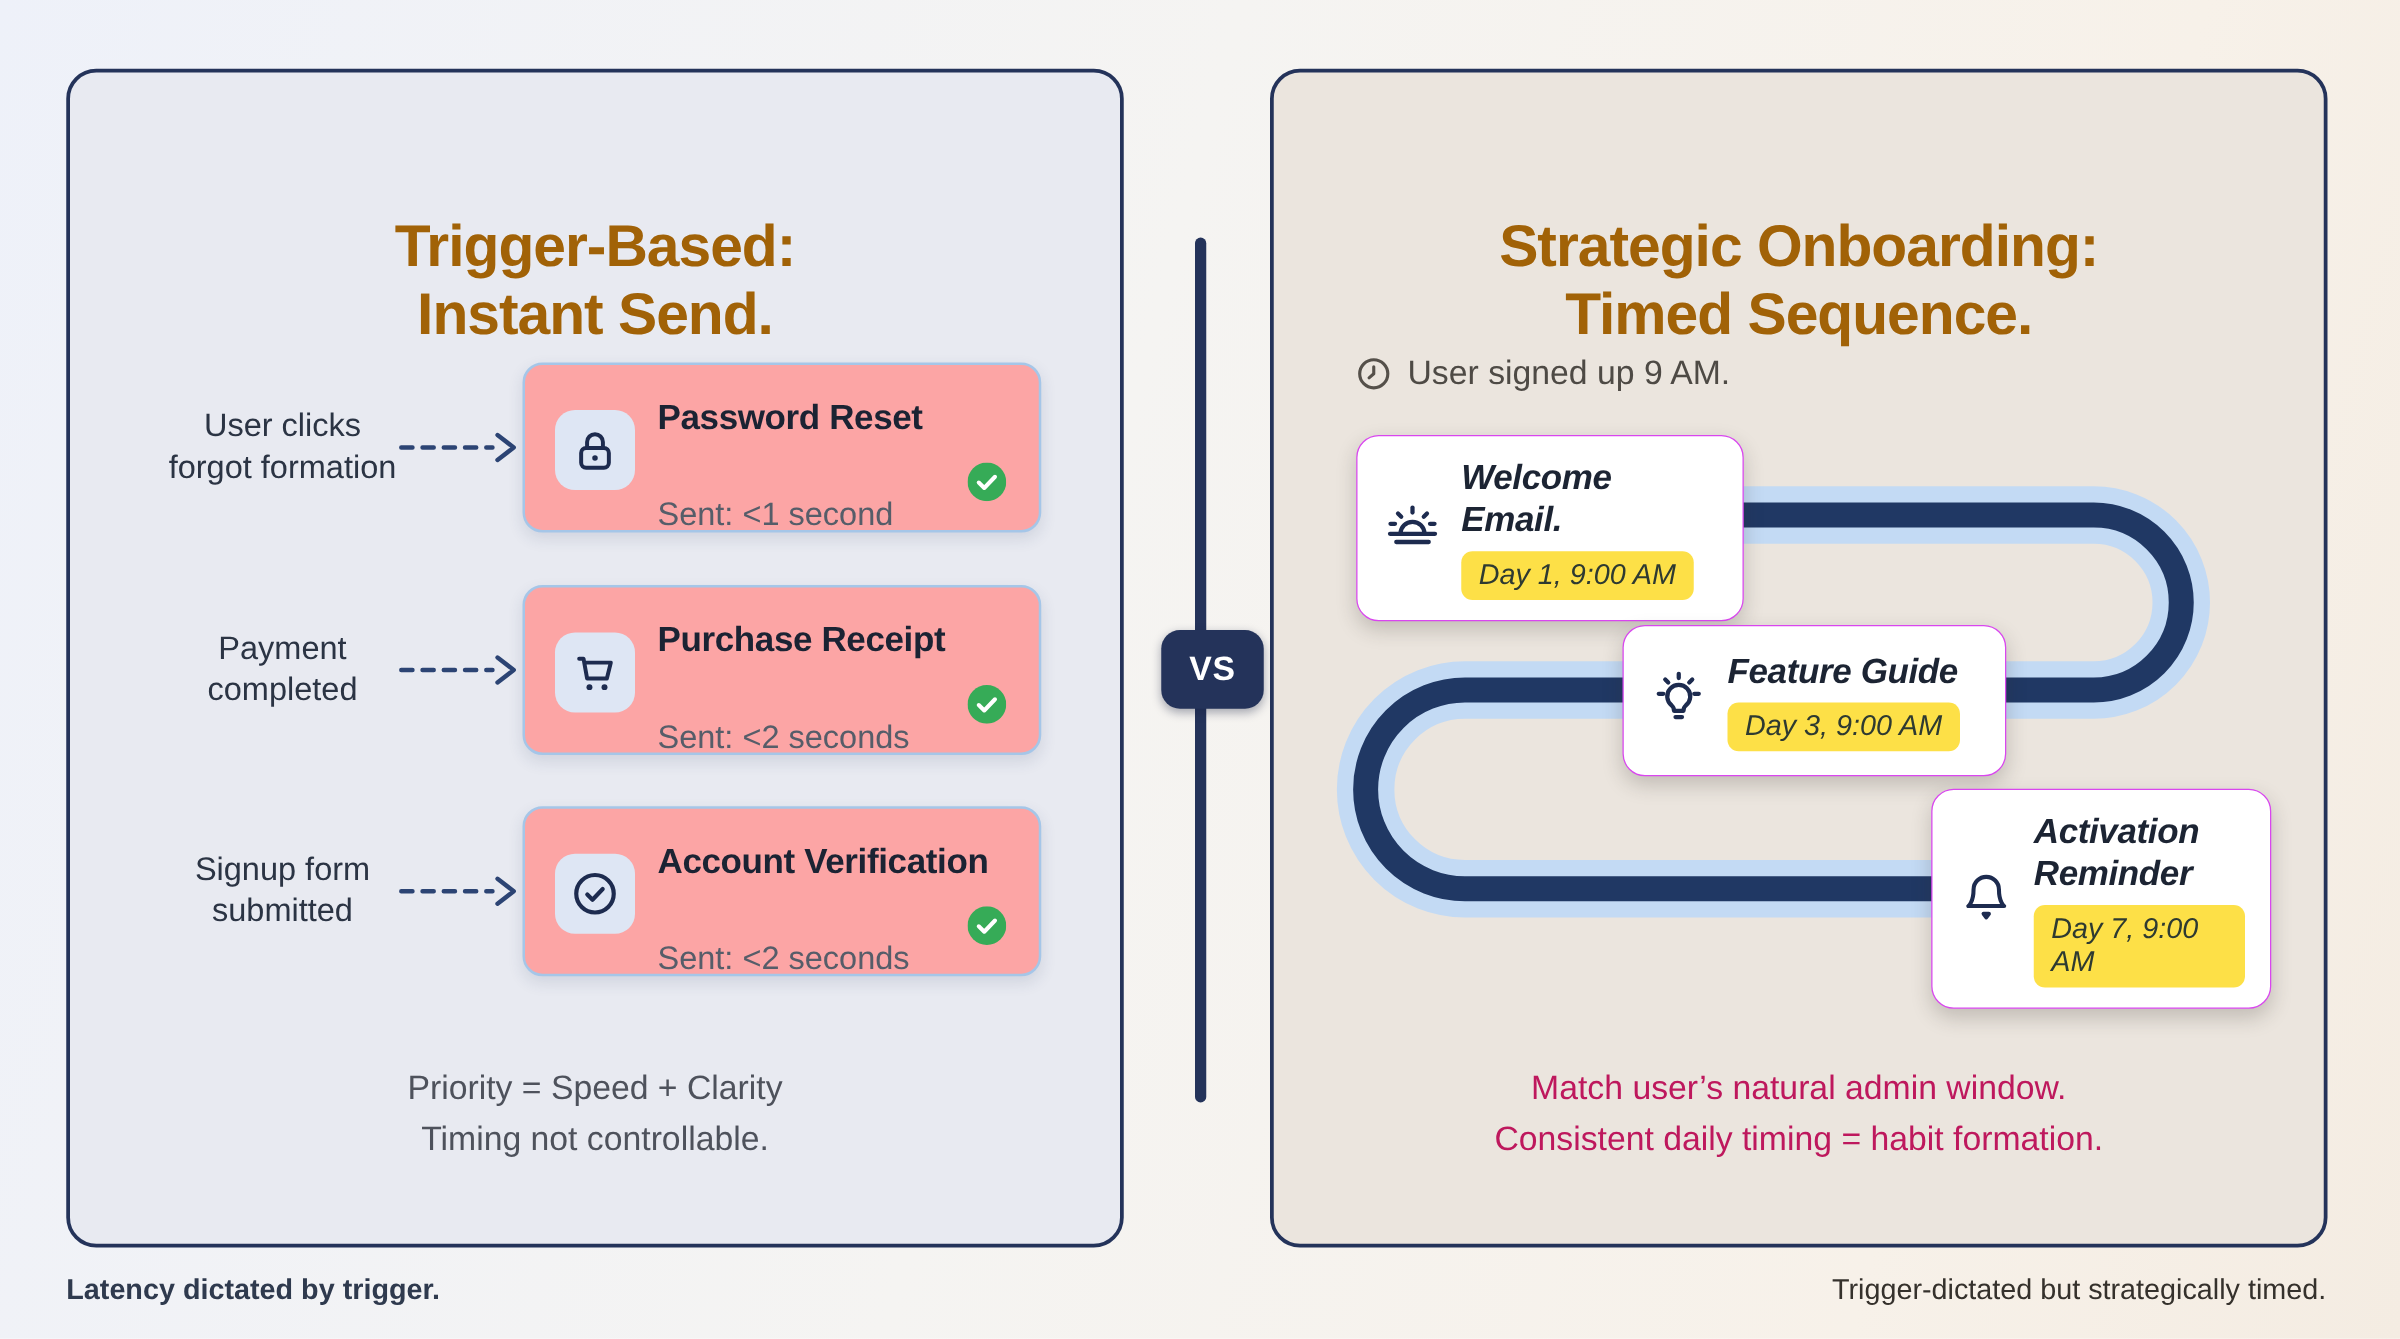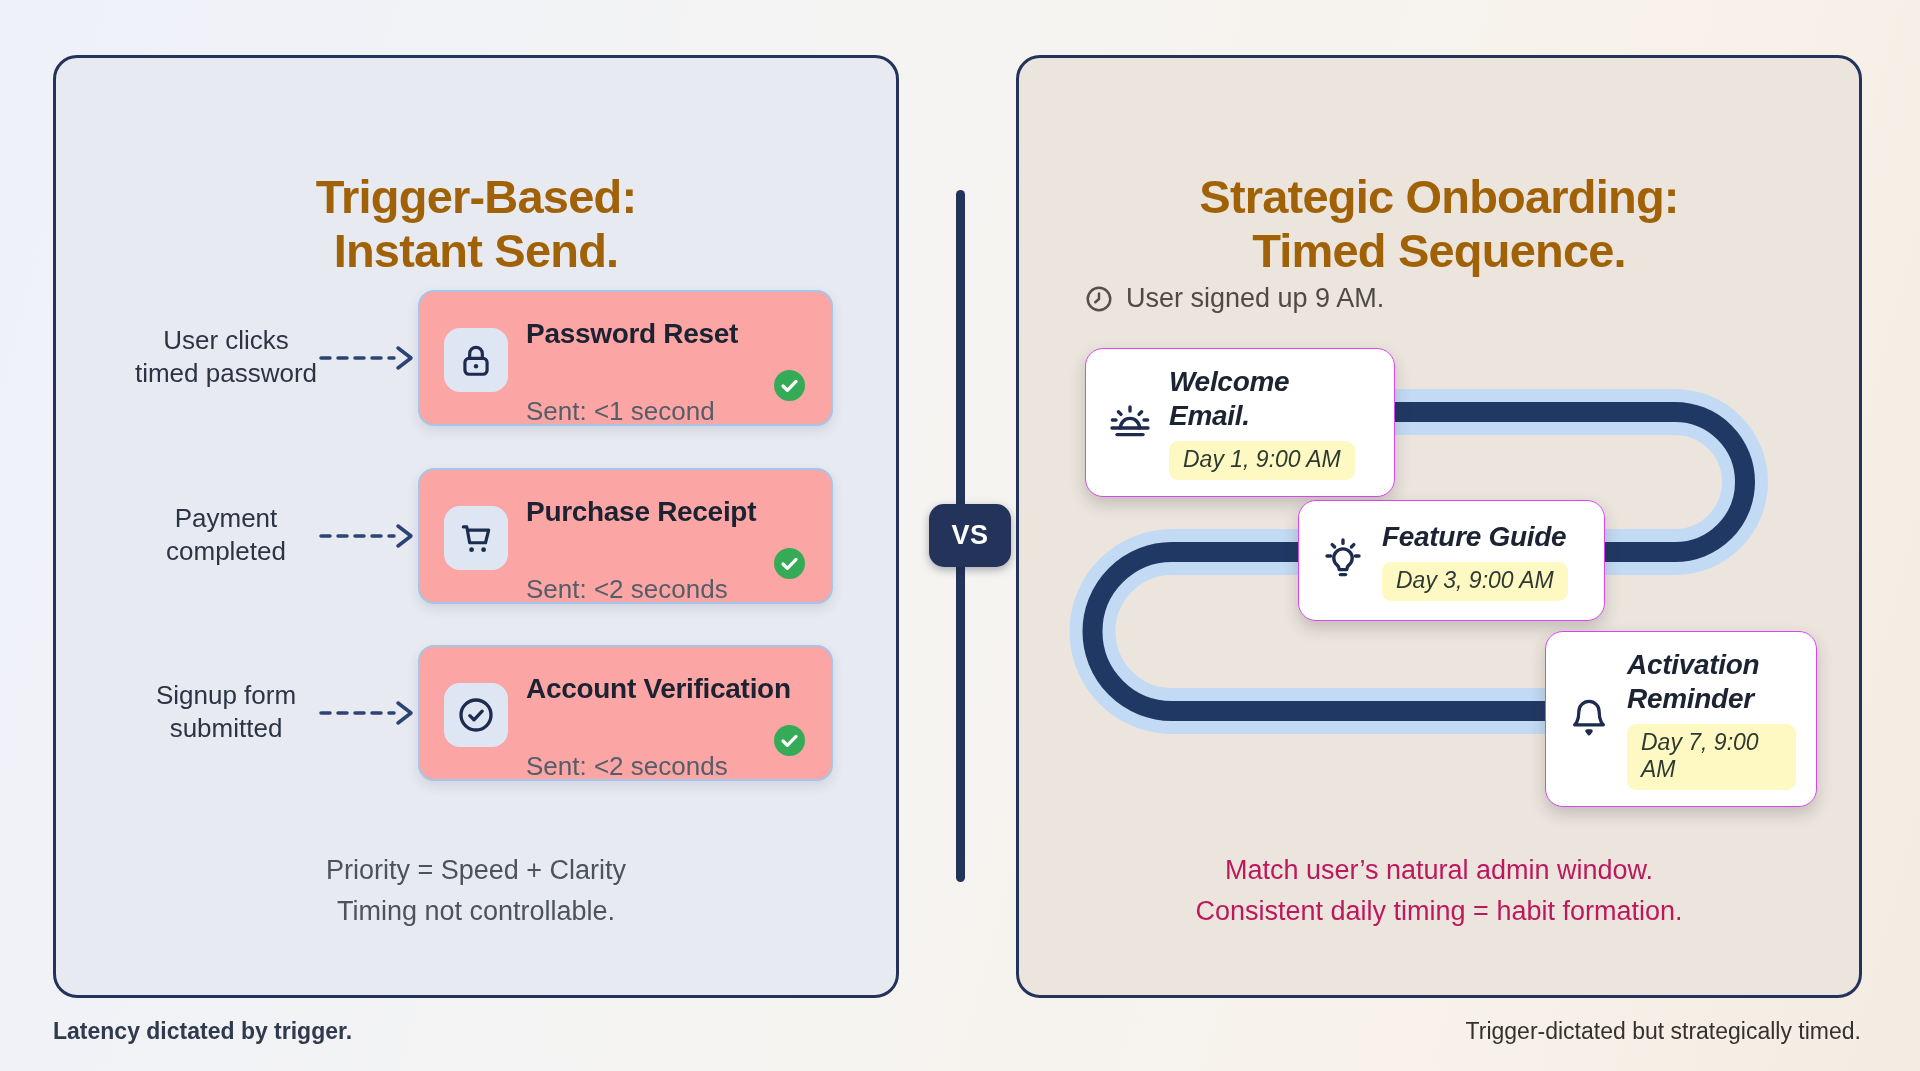--- a/index.html
+++ b/index.html
@@ -74,21 +74,21 @@
     border-radius:18px; box-shadow:0 7px 16px rgba(50,45,40,0.22);
     display:flex; align-items:center; padding:16px 20px; gap:15px; z-index:2;font-style:italic;
   }
   .step-card .s-icon { color:#1d2b4f; flex:0 0 auto; }
   .step-card .s-title {
     font-size:28px; font-weight:bold; color:#1c2433;
     line-height:1.2; letter-spacing:-0.3px;
   }
   .pill {
     display:inline-block; margin-top:9px; padding:5px 14px 7px;
-    background:#fef9c3; border-radius:9px;
+    background:#fde047; border-radius:9px;
     font-size:23px; color:#2e3a31;
   }
   .card-w1 { left:66px;  top:290px; width:310px; min-height:125px; }
   .card-f2 { left:279px; top:442px; width:307px; min-height:121px; }
   .card-a3 { left:526px; top:573px; width:272px; min-height:164px;justify-content:space-between; }
   
   .footnote { position:absolute; top:1018px; font-size:23px; }
   .footnote-left  { left:53px;  color:#2f3a4e;font-weight:bold; }
   .footnote-right { right:59px; color:#35312c; text-align:right; }
 </style>
@@ -107,21 +107,21 @@
       <polyline points="342,290 355,300 342,310"></polyline>
       <line x1="265" y1="478" x2="338" y2="478" stroke-dasharray="9 8"></line>
       <polyline points="342,468 355,478 342,488"></polyline>
       <line x1="265" y1="655" x2="338" y2="655" stroke-dasharray="9 8"></line>
       <polyline points="342,645 355,655 342,665"></polyline>
     </g>
   </svg>
 
   <div class="t-label" style="top:266px;">
     <span>User clicks</span><br>
-    <span>timed password</span>
+    <span>forgot formation</span>
   </div>
   <div class="trigger-card" style="top:232px;">
     <div class="chip">
       <svg width="38" height="38" viewBox="0 0 24 24" fill="none" stroke="currentColor" stroke-width="2" stroke-linecap="round" stroke-linejoin="round">
         <rect x="5" y="11" width="14" height="10" rx="2.5"></rect>
         <path d="M8 11V8a4 4 0 0 1 8 0v3"></path>
         <circle cx="12" cy="16" r="1.4" fill="currentColor" stroke="none"></circle>
       </svg>
     </div>
     <div class="t-title">Password Reset</div>

